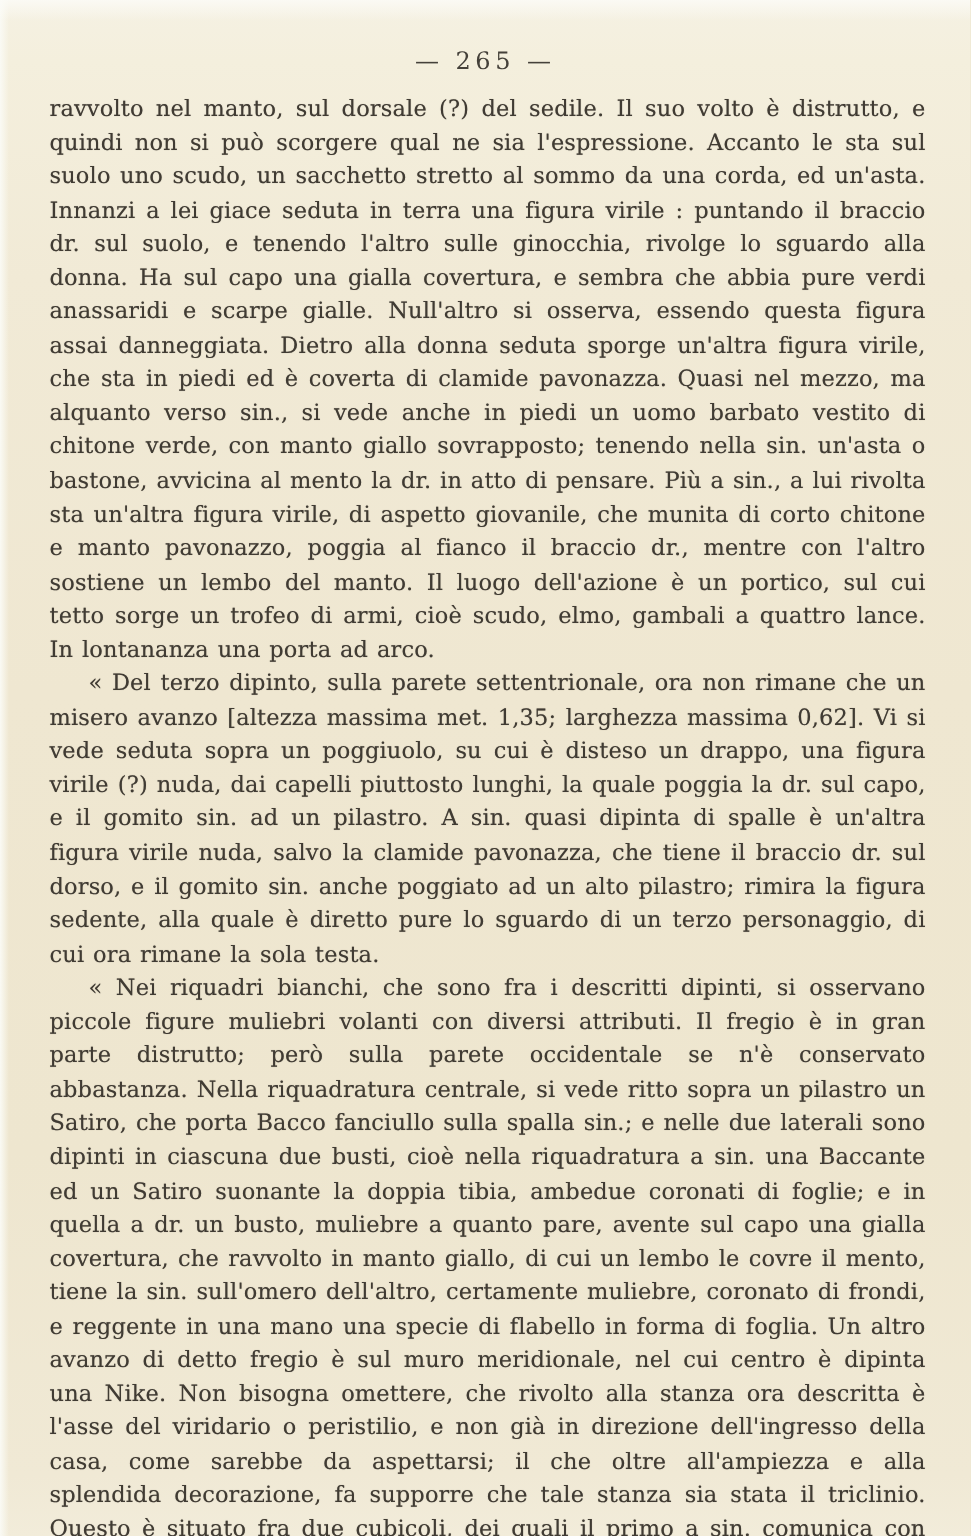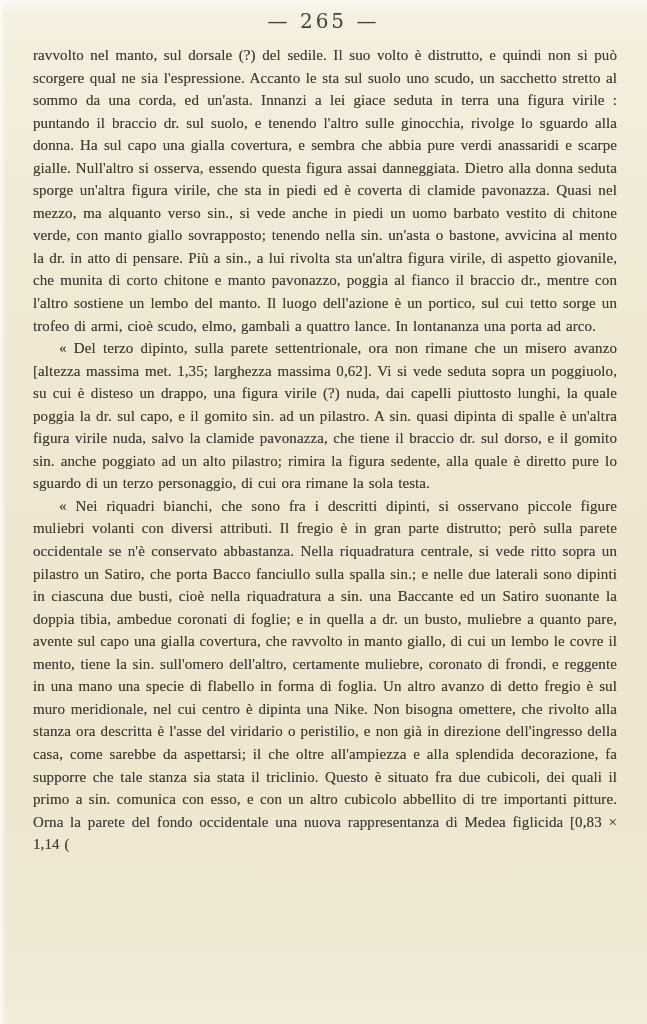--- a/index.html
+++ b/index.html
@@ -43,40 +43,40 @@
   .scan-page::after {
     content: "";
     position: absolute;
     left: 0; right: 0; top: 0;
     height: 14px;
     background: linear-gradient(180deg, rgba(252,252,248,0.8), rgba(252,252,248,0));
     pointer-events: none;
   }
 
   .page-number {
-    margin-top: 9px;
+    margin-top: 31px;
     text-align: center;
-    font-size: 20px;
+    font-size: 16px;
     letter-spacing: 3px;
     color: #45413a;
   }
 
   .body-text {
     margin: 11px 30px 0 33px;
     width: 584px;
     font-size: 15px;
     line-height: 22.55px;
     color: #403b33;
     text-align: justify;
     word-spacing: 1px;
     letter-spacing: 0.1px;
     text-shadow: 0 0 0.5px rgba(64,59,51,0.55);
   }
 
-  .para { text-align: justify; font-family: Liberation Serif, serif; }
+  .para { text-align: justify; }
   .para.indented { text-indent: 26px; }
 </style>
 </head>
 <body>
 
 <div class="scan-page">
 
   <div class="page-number">— 265 —</div>
 
   <div class="body-text">

